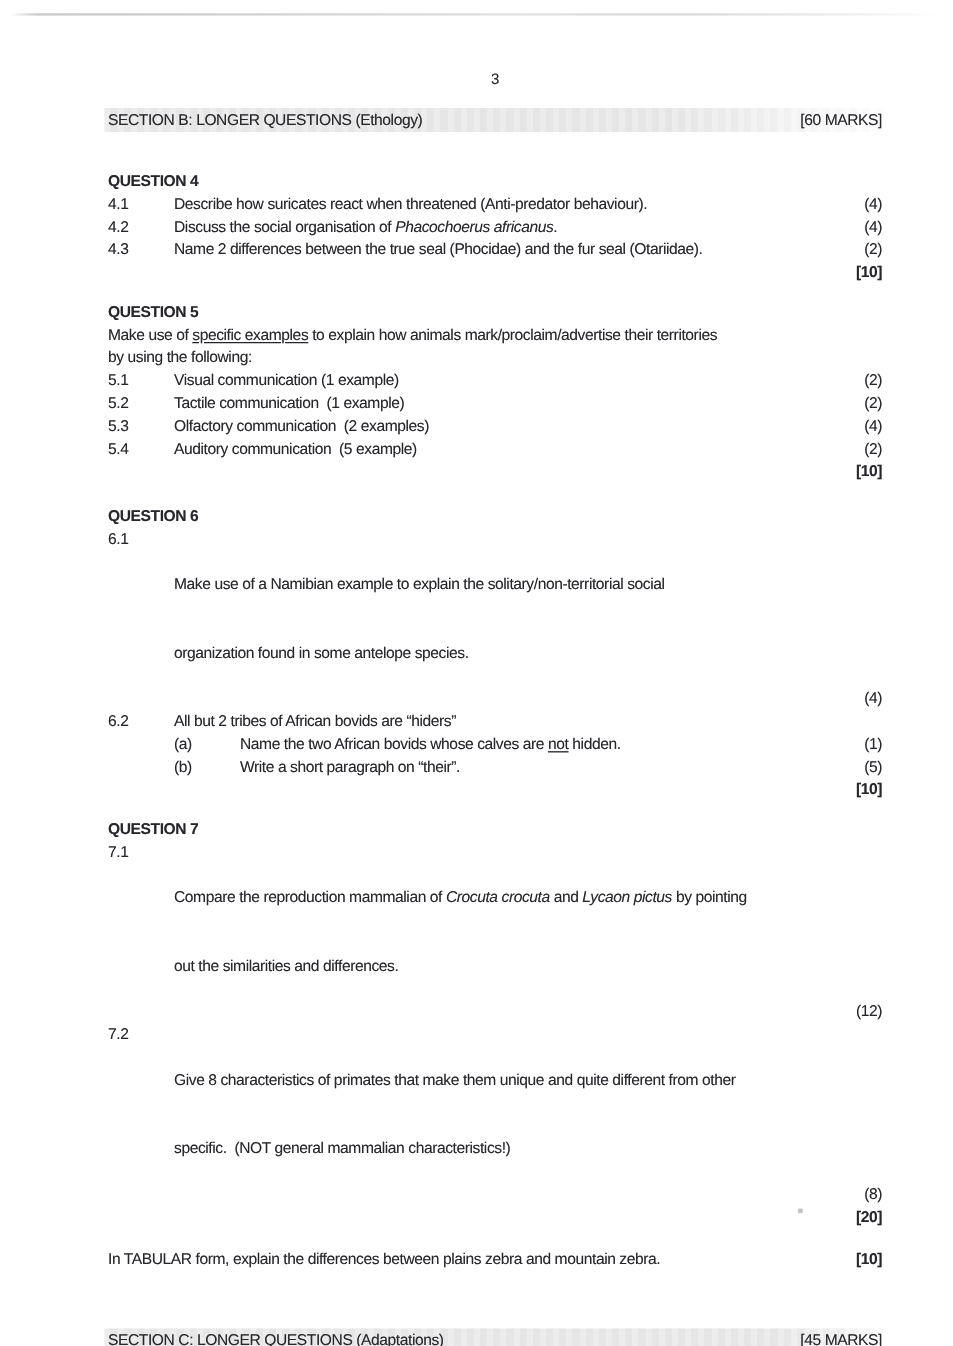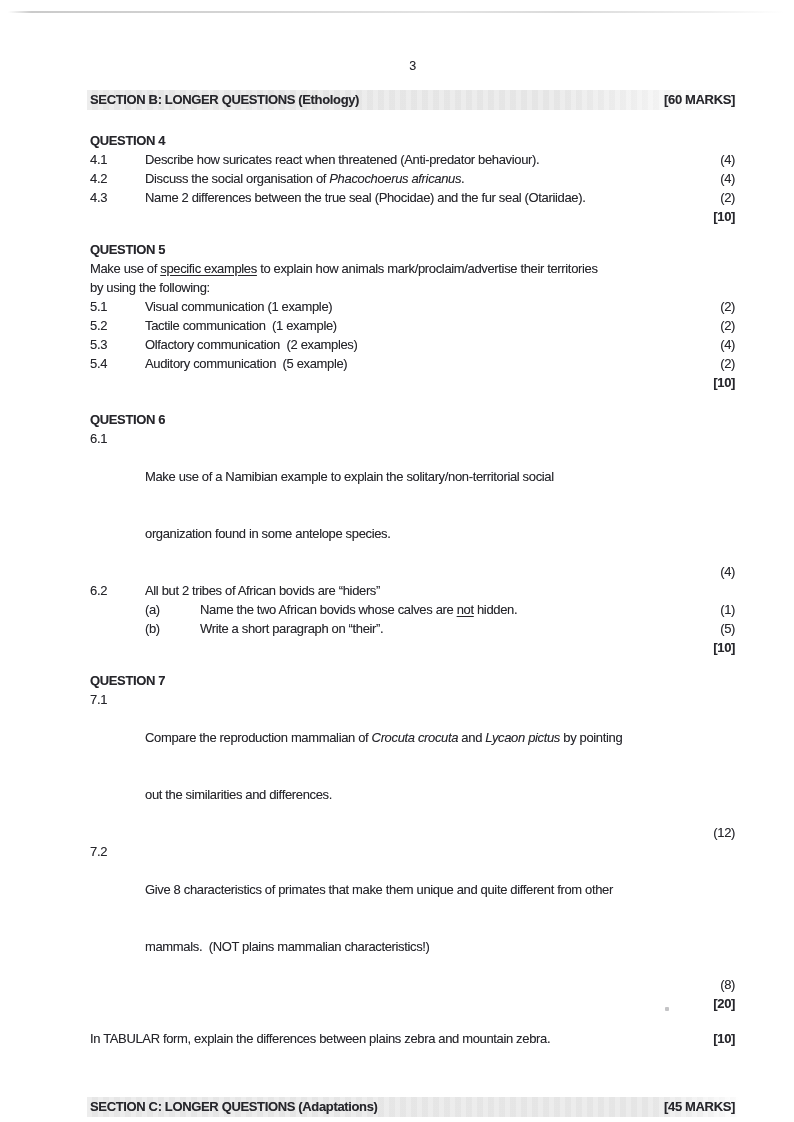--- a/index.html
+++ b/index.html
@@ -27,21 +27,21 @@
   .page-number {
     margin-top: 57px;
     text-align: center;
     font-size: 12.5px;
   }
   .section-row {
     position: relative;
     margin-top: 15px;
     height: 18px;
     line-height: 18px;
-    font-weight: bold;
+    font-weight: normal;
     display: flex;
     justify-content: space-between;
   }
   .section-row .band {
     position: absolute;
     left: -3px;
     right: -4px;
     top: -1px;
     bottom: -1px;
     z-index: 0;
@@ -95,21 +95,21 @@
   }
   .total-row {
     text-align: right;
     font-weight: bold;
     white-space: pre;
   }
   .intro-line { white-space: pre-wrap; }
   .ital { font-style: italic; }
   .uline { text-decoration: underline; text-underline-offset: 2px; }
   .bold { font-weight: bold; }
-  .mt-q4 { margin-top: 22px; }
+  .mt-q4 { margin-top: 32px; }
   .mt-q5 { margin-top: 14px; }
   .mt-q6 { margin-top: 18px; }
   .mt-q7 { margin-top: 14px; }
   .mt-q8 { margin-top: 16px; }
   .mt-secc { margin-top: 50px; }
   .scan-line-top {
     position: absolute;
     top: 11px;
     left: 8px;
     right: 10px;
@@ -232,21 +232,21 @@
         <span class="qtext">
           <div class="tline"><span>Compare the reproduction mammalian of </span><span class="ital">Crocuta crocuta</span><span> and </span><span class="ital">Lycaon pictus</span><span> by pointing</span></div>
           <div class="tline">out the similarities and differences.</div>
         </span>
         <span class="qmarks">(12)</span>
       </div>
       <div class="qrow">
         <span class="qnum">7.2</span>
         <span class="qtext">
           <div class="tline">Give 8 characteristics of primates that make them unique and quite different from other</div>
-          <div class="tline">mammals.  (NOT plains mammalian characteristics!)</div>
+          <div class="tline">specific.  (NOT general mammalian characteristics!)</div>
         </span>
         <span class="qmarks">(8)</span>
       </div>
       <div class="total-row">[20]</div>
     </div>
 
     <div class="qblock mt-q8">
       <div class="qrow">
         <span class="qtext">In TABULAR form, explain the differences between plains zebra and mountain zebra.</span>
         <span class="qmarks bold">[10]</span>

